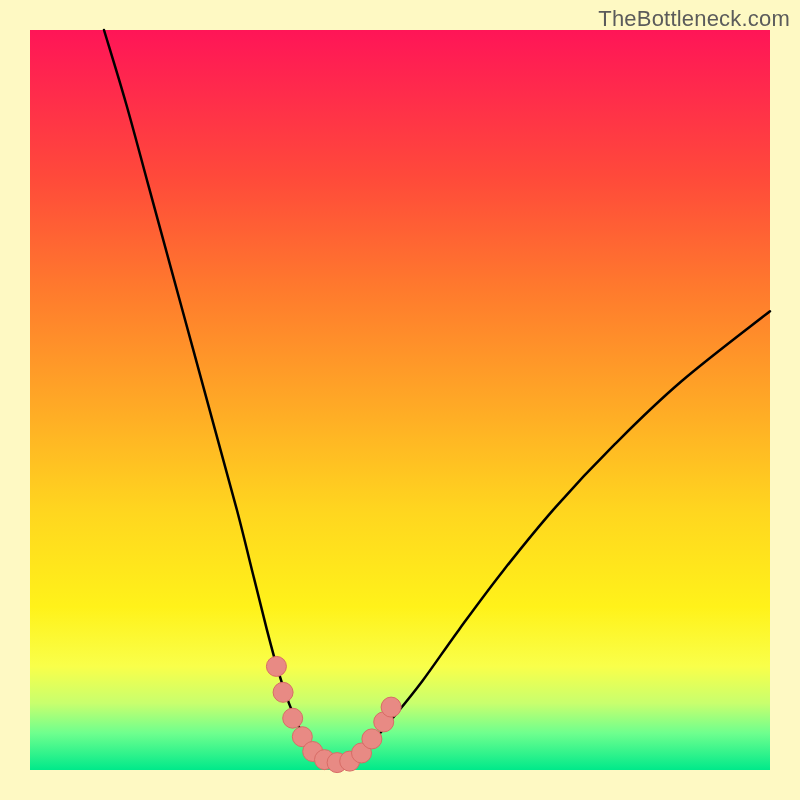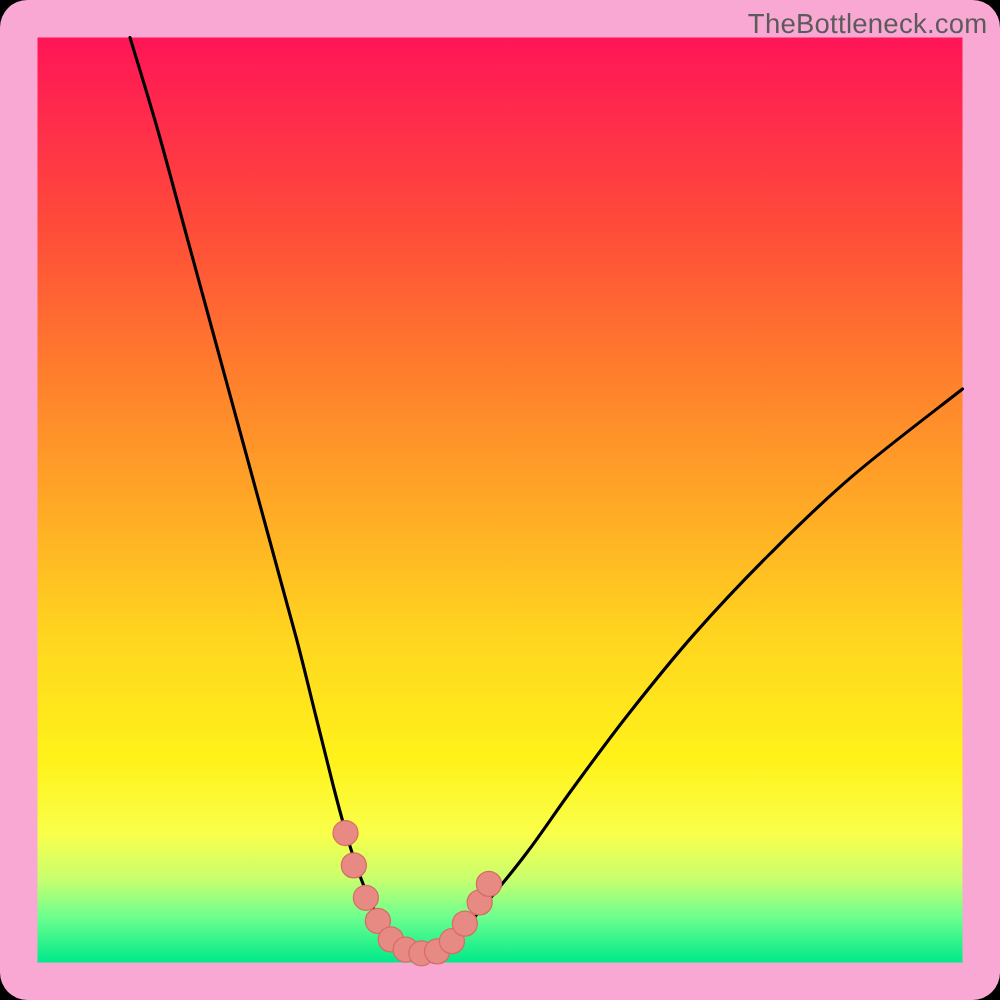--- a/index.html
+++ b/index.html
@@ -8,22 +8,21 @@
     width: 800px;
     height: 800px;
     overflow: hidden;
     background: #000;
     font-family: Arial, Helvetica, sans-serif;
   }
   .frame {
     position: relative;
     width: 800px;
     height: 800px;
-    background: #f9a8d4;
-    border-radius: 22px;
+    background: #fef9c3;
   }
   .plot {
     position: absolute;
     left: 30px;
     top: 30px;
     width: 740px;
     height: 740px;
     
     background: linear-gradient(
       to bottom,

